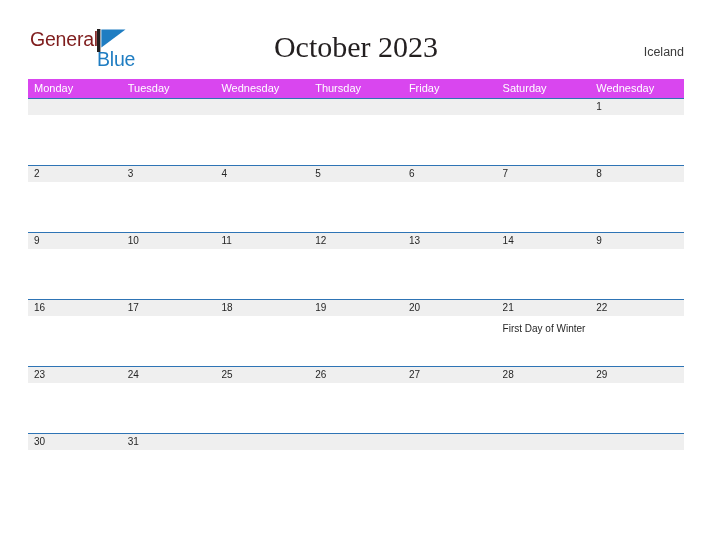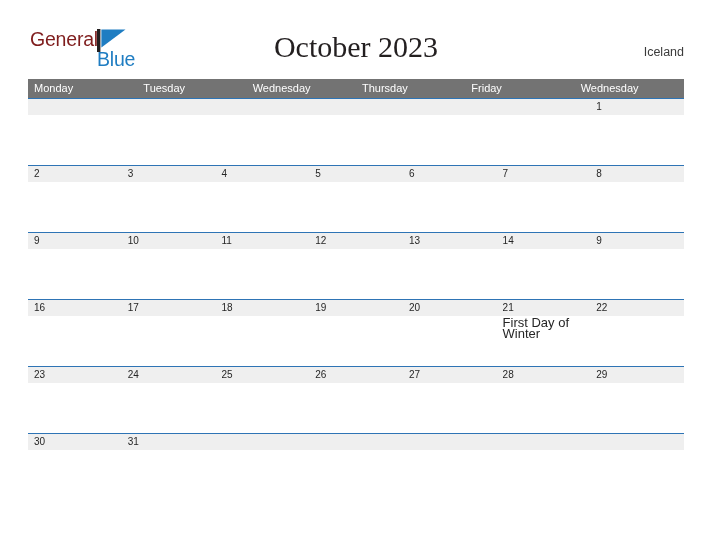--- a/index.html
+++ b/index.html
@@ -95,21 +95,21 @@
     position: absolute;
     left: 28px;
     top: 79px;
     width: 656px;
   }
 
   .dow-row {
     display: flex;
     width: 656px;
     height: 19px;
-    background: #737373;
+    background: #d946ef;
   }
   .dow-cell {
     flex: 1 1 0;
     color: #ffffff;
     font-size: 11px;
     line-height: 19px;
     padding-left: 6px;
     box-sizing: border-box;
     white-space: nowrap;
     overflow: hidden;
@@ -143,23 +143,23 @@
   }
 
   .event-band {
     display: flex;
     width: 656px;
     height: 50px;
   }
   .event-cell {
     flex: 1 1 0;
     padding-left: 6px;
-    padding-top: 1px;
-    box-sizing: border-box;
-    font-size: 13px;
+    padding-top: 7px;
+    box-sizing: border-box;
+    font-size: 10px;
     color: #262626;
     line-height: 11px;
     overflow: hidden;
     word-wrap: break-word;
   }
 </style>
 </head>
 <body>
 
 <div class="page">
@@ -183,20 +183,21 @@
   </div>
 
   <div class="calendar">
 
     <div class="dow-row">
       <div class="dow-cell">Monday</div>
       <div class="dow-cell">Tuesday</div>
       <div class="dow-cell">Wednesday</div>
       <div class="dow-cell">Thursday</div>
       <div class="dow-cell">Friday</div>
+      <div class="dow-cell">Saturday</div>
       <div class="dow-cell">Wednesday</div>
     </div>
 
     <div class="week-row">
       <div class="date-band">
         <div class="date-cell"></div>
         <div class="date-cell"></div>
         <div class="date-cell"></div>
         <div class="date-cell"></div>
         <div class="date-cell"></div>

